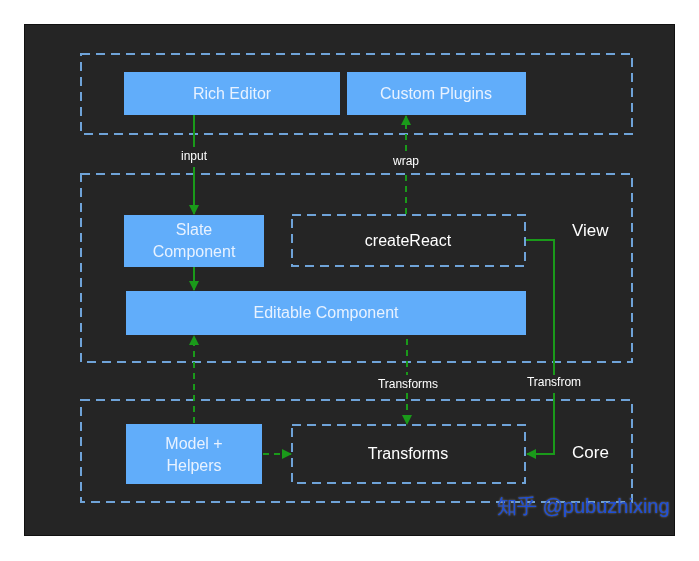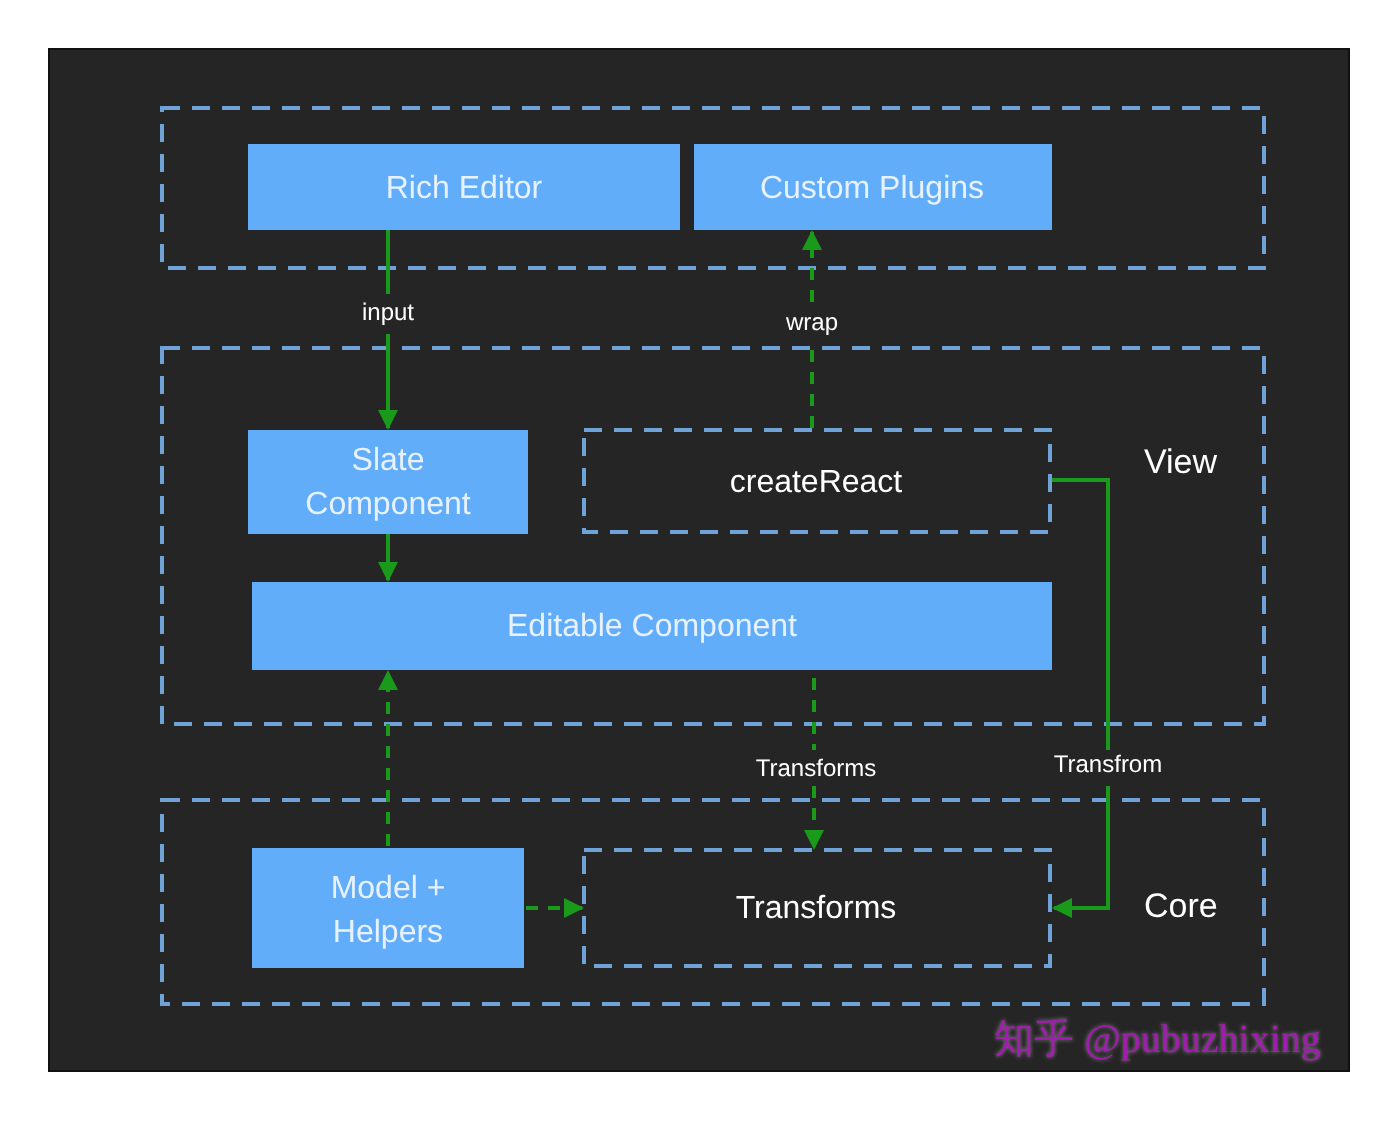--- a/index.html
+++ b/index.html
@@ -5,22 +5,22 @@
     html, body { margin: 0; padding: 0; background: #ffffff; }
     body { width: 699px; height: 561px; position: relative; overflow: hidden;
            font-family: "Liberation Sans", "DejaVu Sans", sans-serif; }
     #canvas { position: absolute; left: 24px; top: 24px; width: 651px; height: 512px;
               background: #252525; border: 1px solid #111; box-sizing: border-box; }
     svg { position: absolute; left: 0; top: 0; }
     .node-text { fill: #e8f2ff; font-size: 16px; font-family: "Liberation Sans", "DejaVu Sans", sans-serif; text-anchor: middle; dominant-baseline: middle; }
     .dash-text { fill: #ffffff; font-size: 16px; font-family: "Liberation Sans", "DejaVu Sans", sans-serif; text-anchor: middle; dominant-baseline: middle; }
     .edge-label { fill: #ffffff; font-size: 12px; font-family: "Liberation Sans", "DejaVu Sans", sans-serif; text-anchor: middle; dominant-baseline: middle; }
     .layer-label { fill: #ffffff; font-size: 17px; font-family: "Liberation Sans", "DejaVu Sans", sans-serif; text-anchor: start; dominant-baseline: middle; }
-    .watermark { position: absolute; left: 497px; top: 506px; color: #a21caf; font-size: 20px;
-                 font-family: Liberation Serif, serif; text-shadow: 0 0 2px #888; white-space: nowrap; }
+    .watermark { position: absolute; left: 497px; top: 493px; color: #1d4ed8; font-size: 20px;
+                 font-family: Liberation Sans, sans-serif; text-shadow: 0 0 2px #888; white-space: nowrap; }
   </style>
 </head>
 <body>
 
 <div id="canvas">
   <svg id="diagram" width="651" height="512" viewBox="0 0 651 512">
     <defs>
       <marker id="arrow" viewBox="0 0 10 10" refX="9" refY="5" markerWidth="5" markerHeight="5" orient="auto-start-reverse">
         <path d="M0,0 L10,5 L0,10 z" fill="#1a9a1a"></path>
       </marker>

